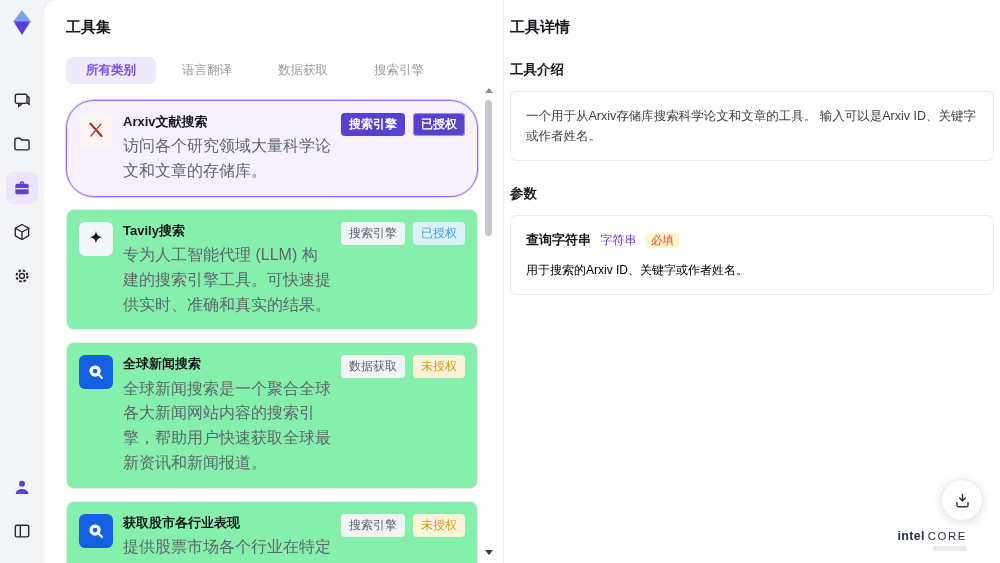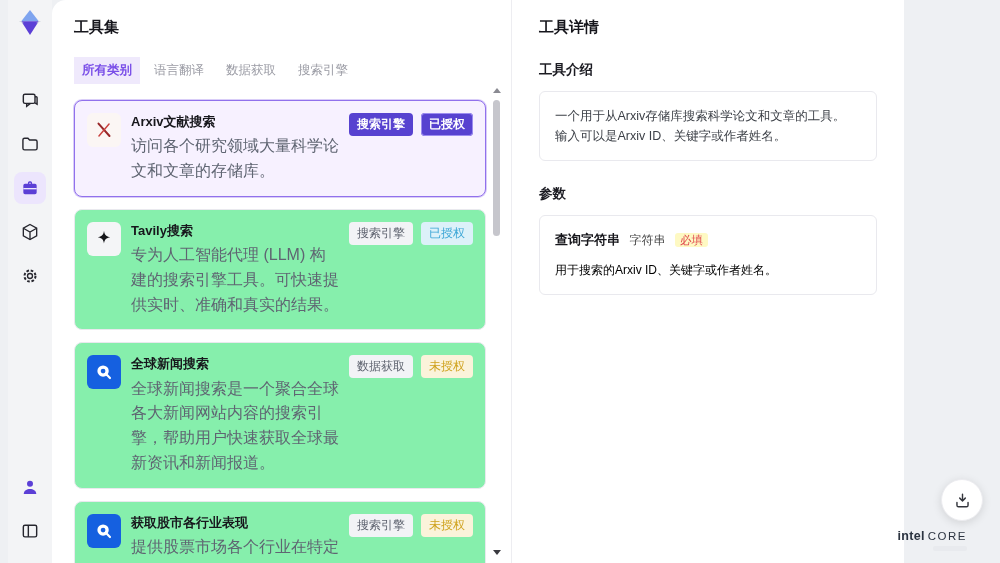--- a/index.html
+++ b/index.html
@@ -1,45 +1,45 @@
 <!DOCTYPE html>
 <html><head>
 <meta charset="utf-8">
 <style>
   * { margin:0; padding:0; box-sizing:border-box; }
   html,body { width:1000px; height:563px; overflow:hidden; background:#eef0f3;
     font-family:"Liberation Sans", sans-serif; }
-  .app { display:flex; width:896px; height:563px;margin-left:8px; }
+  .app { display:flex; width:1000px; height:563px; }
 
   
   .rail { width:44px; height:563px; background:#f3f4f6; display:flex; flex-direction:column;
     align-items:center; padding:8px 0 10px; flex-shrink:0; }
   .logo { width:30px; height:30px; margin-bottom:40px; }
   .rail-btn { width:32px; height:32px; border-radius:8px; display:flex; align-items:center;
     justify-content:center; margin:6px 0; cursor:pointer; }
   .rail-btn svg { width:20px; height:20px; }
   .rail-btn.active { background:#ece5fd; }
   .rail-spacer { flex:1; }
 
   
   .main { flex:1; background:#fff; border-radius:14px 0 0 0; display:flex; overflow:hidden; }
 
   
   .list-panel { width:459px; padding:18px 0 0 22px; position:relative; flex-shrink:0; }
   .panel-title { font-size:15px; font-weight:700; color:#16161c; margin-bottom:20px; }
   .tabs { display:flex; gap:6px; margin-bottom:16px; }
-  .tab { font-size:12.5px; color:#9a9ba4; padding:5px 8px; border-radius:0; cursor:pointer;
+  .tab { font-size:12.5px; color:#9a9ba4; padding:5px 20px; border-radius:7px; cursor:pointer;
     background:transparent; border:none; font-family:inherit; }
   .tab.active { background:#efe9fc; color:#7a4fe8; font-weight:600; }
 
   .cards { display:flex; flex-direction:column; gap:12px; width:412px; }
   .card { display:flex; gap:10px; padding:12px; border:1px solid #e9e9ee; border-radius:8px;
     background:#86efac; cursor:pointer; }
   .card.selected { background:#f7f1ff; border-color:#9171ec;
-    box-shadow:0 0 0 1px rgba(145,113,236,.35); }
+    box-shadow:0 0 0 1px rgba(145,113,236,.35);border-radius:28px; }
   .tool-icon { width:34px; height:34px; border-radius:6px; flex-shrink:0; display:flex;
     align-items:center; justify-content:center; background:#f3f4f6; overflow:hidden; }
   .tool-icon svg { width:22px; height:22px; }
   .tool-icon.ic-arxiv { background:#fbf6f4; }
   .tool-icon.ic-sparkle { background:#f4f5f7; }
   .tool-icon.ic-newsq { background:#1560e0; }
   .tool-text { flex:1; min-width:0; }
   .tool-name { font-size:13px; font-weight:700; color:#17171c; line-height:1.4; }
   .tool-desc { font-size:16px; color:#5f6572; line-height:1.55; margin-top:3px; }
   .tool-tags { display:flex; gap:8px; flex-shrink:0; align-items:flex-start; }
@@ -53,28 +53,28 @@
   
   .scrollbar { position:absolute; top:88px; bottom:8px; right:10px; width:9px; }
   .scroll-thumb { position:absolute; top:12px; left:1px; width:7px; height:136px;
     background:#c6c6cc; border-radius:4px; }
   .tri { position:absolute; left:1px; width:0; height:0; border-left:4px solid transparent;
     border-right:4px solid transparent; }
   .tri.up { top:0; border-bottom:5px solid #8a8a92; }
   .tri.down { bottom:0; border-top:5px solid #3a3a40; }
 
   
-  .detail-panel { flex:1; border-left:1px solid #ededf1; padding:18px 27px; }
+  .detail-panel { flex:1; border-left:1px solid #ededf1; padding:18px 6px; }
   .detail-title { font-size:15px; font-weight:700; color:#16161c; margin-bottom:24px; }
   .section-h { font-size:13.5px; font-weight:700; color:#1b1b22; margin-bottom:12px; }
   .info-box { border:1px solid #e9e9ee; border-radius:6px; padding:14px 15px;
     font-size:12.5px; color:#3d4148; line-height:1.6; background:#fff; }
   .params-h { margin-top:24px; }
   .param-name { font-size:13px; font-weight:700; color:#17171c; }
-  .param-type { font-size:12px; color:#404040; margin-left:6px; }
+  .param-type { font-size:12px; color:#6d28d9; margin-left:6px; }
   .param-req { font-size:11.5px; color:#e0484e; background:#fef9c3; padding:1px 5px;
     border-radius:3px; margin-left:6px; }
   .param-desc { font-size:12px; color:#000000; margin-top:10px; }
 
   
   .fab { position:absolute; right:17px; bottom:42px; width:42px; height:42px; border-radius:50%;
     background:#fff; border:1px solid #ececf0; box-shadow:0 2px 10px rgba(0,0,0,.12);
     display:flex; align-items:center; justify-content:center; cursor:pointer; }
   .fab svg { width:19px; height:19px; }
   .intel-badge { position:absolute; right:33px; bottom:12px; text-align:right; color:#2b3340; }

